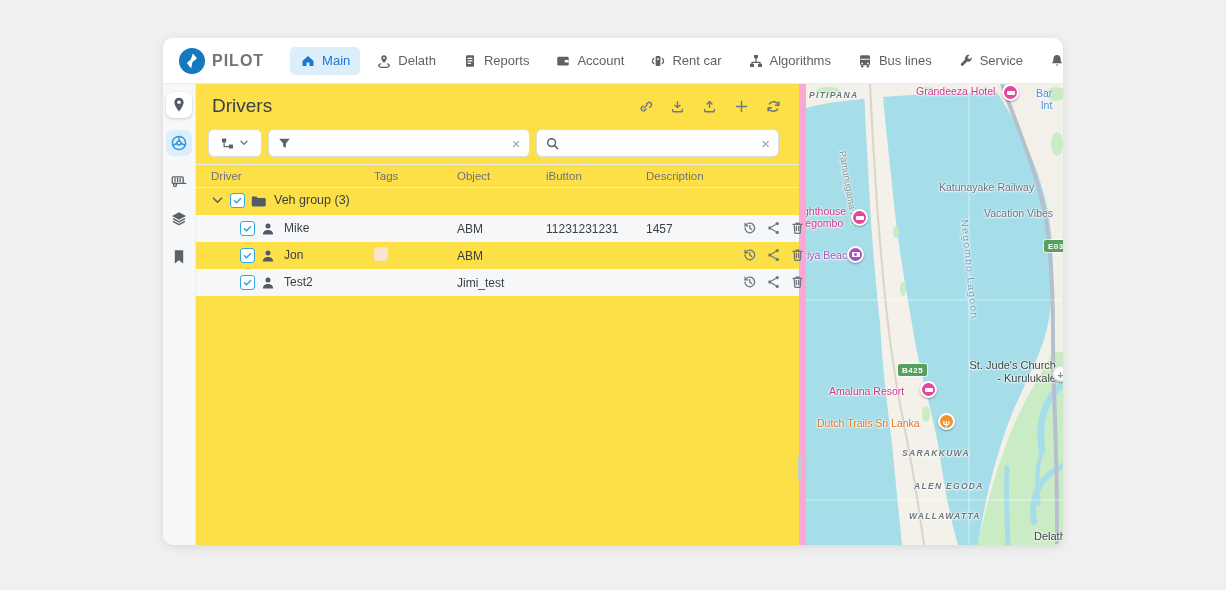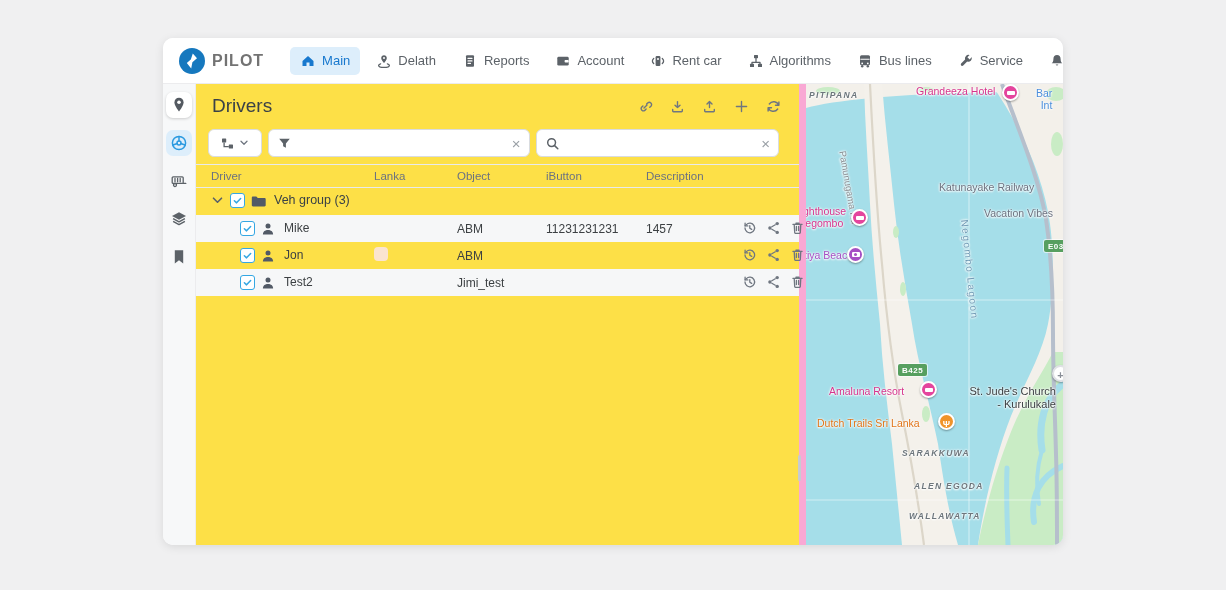--- a/index.html
+++ b/index.html
@@ -71,21 +71,21 @@
   .map { flex:1; position:relative; overflow:hidden; background:#a5dee9; }
   .map svg.base { position:absolute; inset:0; }
   .mlabel { position:absolute; white-space:nowrap; font-size:10.5px; font-weight:500; color:#6b7280;
             text-shadow:0 0 2px #fff,0 0 3px #fff,0 1px 2px #fff; pointer-events:none; }
   .mlabel.area { font-size:8.5px; font-weight:bold; color:#6d767c; letter-spacing:1.3px;font-style:italic; }
   .mlabel.pink { color:#d6348c; }
   .mlabel.purple { color:#a64fc4; }
   .mlabel.orange { color:#e0751a; }
   .mlabel.bluetxt { color:#4b8edc; text-align:right; line-height:1.15; font-size:10.5px; }
   .mlabel.water { color:#6f9ab5; letter-spacing:1.5px; font-size:10px; font-weight:500; }
-  .mlabel.dark { color:#3c4043; font-size:11px;margin-top:26px; }
+  .mlabel.dark { color:#3c4043; font-size:11px; }
   .mlabel.twoline { line-height:1.15; }
   .shield { position:absolute; background:#579f5f; color:#fff; font-size:8px; font-weight:bold; letter-spacing:.5px;
             padding:1.5px 4px; border-radius:2px; box-shadow:0 0 0 1px rgba(255,255,255,.6); }
   .marker { position:absolute; width:17px; height:17px; border-radius:50%; border:2px solid #fff;
             box-shadow:0 1px 2px rgba(0,0,0,.35); display:flex; align-items:center; justify-content:center; cursor:pointer; }
   .marker.pink { background:#e4459d; } .marker.purple { background:#a64fc4; }
   .marker.orange { background:#f0932a; } .marker.gray { background:#fff; border-color:#dfe1e5; }
   .g-bed { width:8px; height:4px; background:#fff; border-radius:1px; }
   .g-cam { width:8px; height:5px; background:#fff; border-radius:1px; position:relative; }
   .g-cam::after { content:''; position:absolute; left:2.5px; top:1px; width:3px; height:3px; border-radius:50%; background:#a64fc4; }
@@ -276,21 +276,21 @@
                 <path d="M9.6 9.6l3.2 3.2"></path>
               </g>
             </svg>
           <input value="" style="">
           <span class="clear-x">×</span>
         </div>
       </div>
 
       <div class="tbl-header">
         <div class="hcell">Driver</div>
-        <div class="hcell">Lanka</div>
+        <div class="hcell">Tags</div>
         <div class="hcell">Object</div>
         <div class="hcell">iButton</div>
         <div class="hcell">Description</div>
         <div class="hcell"></div>
       </div>
 
       <div class="tbl-row group-row">
         <div class="cell-driver">
           <svg width="15" height="15" viewBox="0 0 15 15">
               <path d="M3.5 5.2 7.5 9.2 11.5 5.2" stroke="#5c6268" stroke-width="1.6" fill="none" stroke-linecap="round" stroke-linejoin="round"></path>

